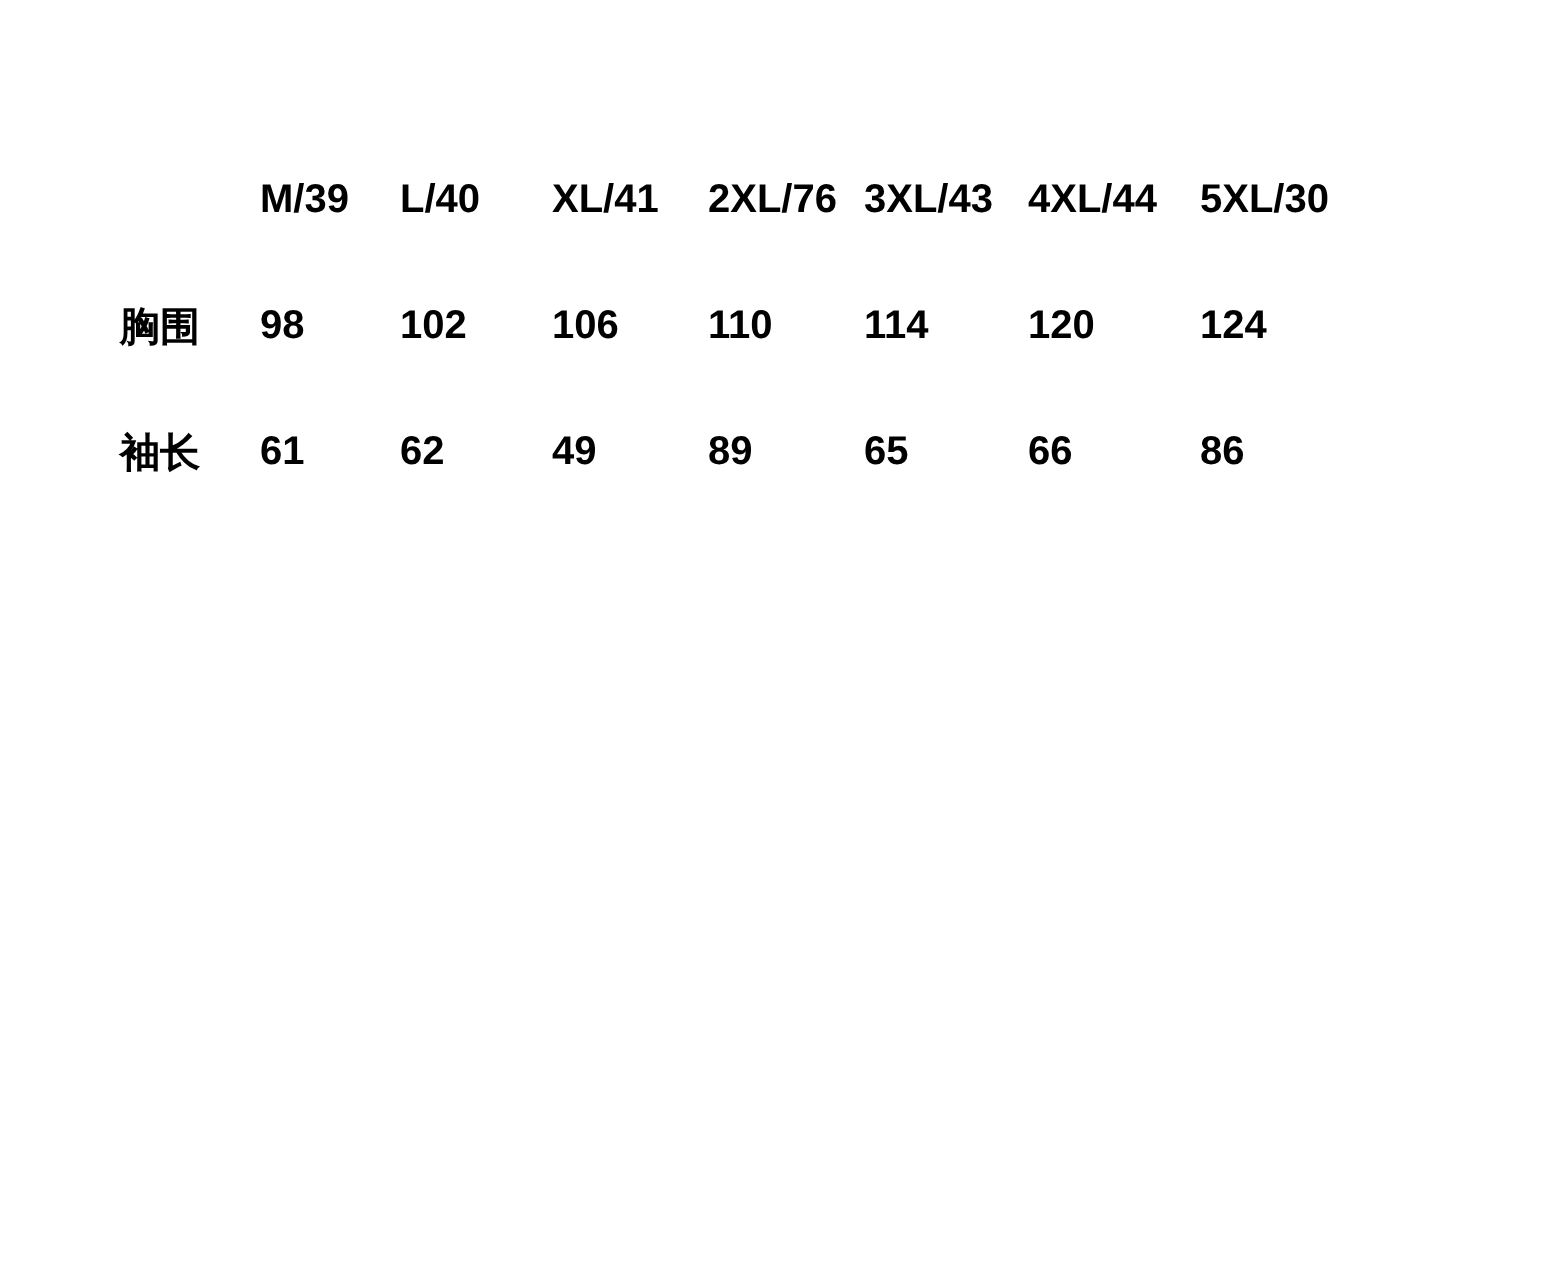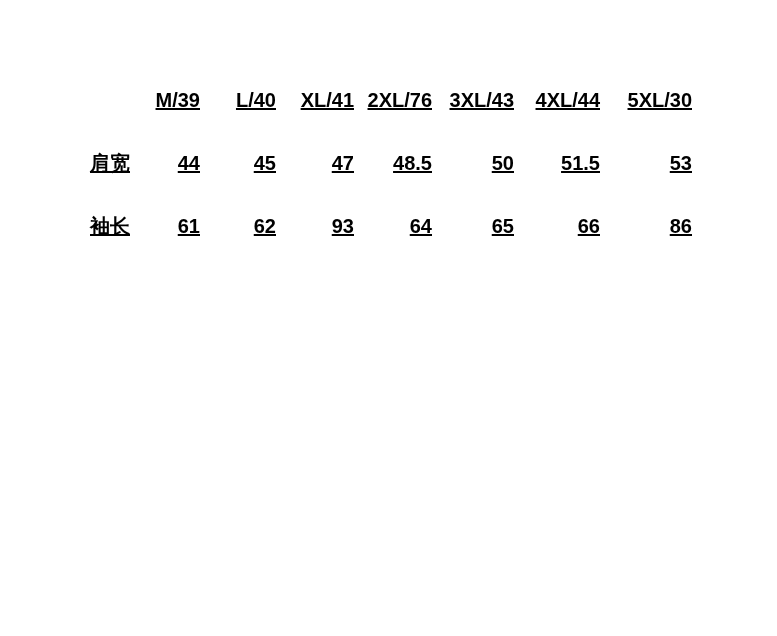--- a/index.html
+++ b/index.html
@@ -23,26 +23,25 @@
     font-weight: 700;
     font-size: 20px;
     color: #000000;
     border: none;
   }
   .size-table th,
   .size-table td {
     height: 63px;
     padding: 0;
     margin: 0;
-    text-align: right;
+    text-align: left;
     vertical-align: middle;
     border: none;
     white-space: nowrap;
     font-weight: 700;
-    text-decoration: underline;
   }
   .col-label   { width: 70px; }
   .col-m       { width: 70px; }
   .col-l       { width: 76px; }
   .col-xl      { width: 78px; }
   .col-2xl     { width: 78px; }
   .col-3xl     { width: 82px; }
   .col-4xl     { width: 86px; }
   .col-5xl     { width: 92px; }
 </style>
@@ -68,34 +67,34 @@
         <th>L/40</th>
         <th>XL/41</th>
         <th>2XL/76</th>
         <th>3XL/43</th>
         <th>4XL/44</th>
         <th>5XL/30</th>
       </tr>
     </thead>
     <tbody>
       <tr>
-        <th>肩宽</th>
-        <td>44</td>
-        <td>45</td>
-        <td>47</td>
-        <td>48.5</td>
-        <td>50</td>
-        <td>51.5</td>
-        <td>53</td>
+        <th>胸围</th>
+        <td>98</td>
+        <td>102</td>
+        <td>106</td>
+        <td>110</td>
+        <td>114</td>
+        <td>120</td>
+        <td>124</td>
       </tr>
       <tr>
         <th>袖长</th>
         <td>61</td>
         <td>62</td>
-        <td>93</td>
-        <td>64</td>
+        <td>49</td>
+        <td>89</td>
         <td>65</td>
         <td>66</td>
         <td>86</td>
       </tr>
     </tbody>
   </table>
 </div>
 
 </body></html>

